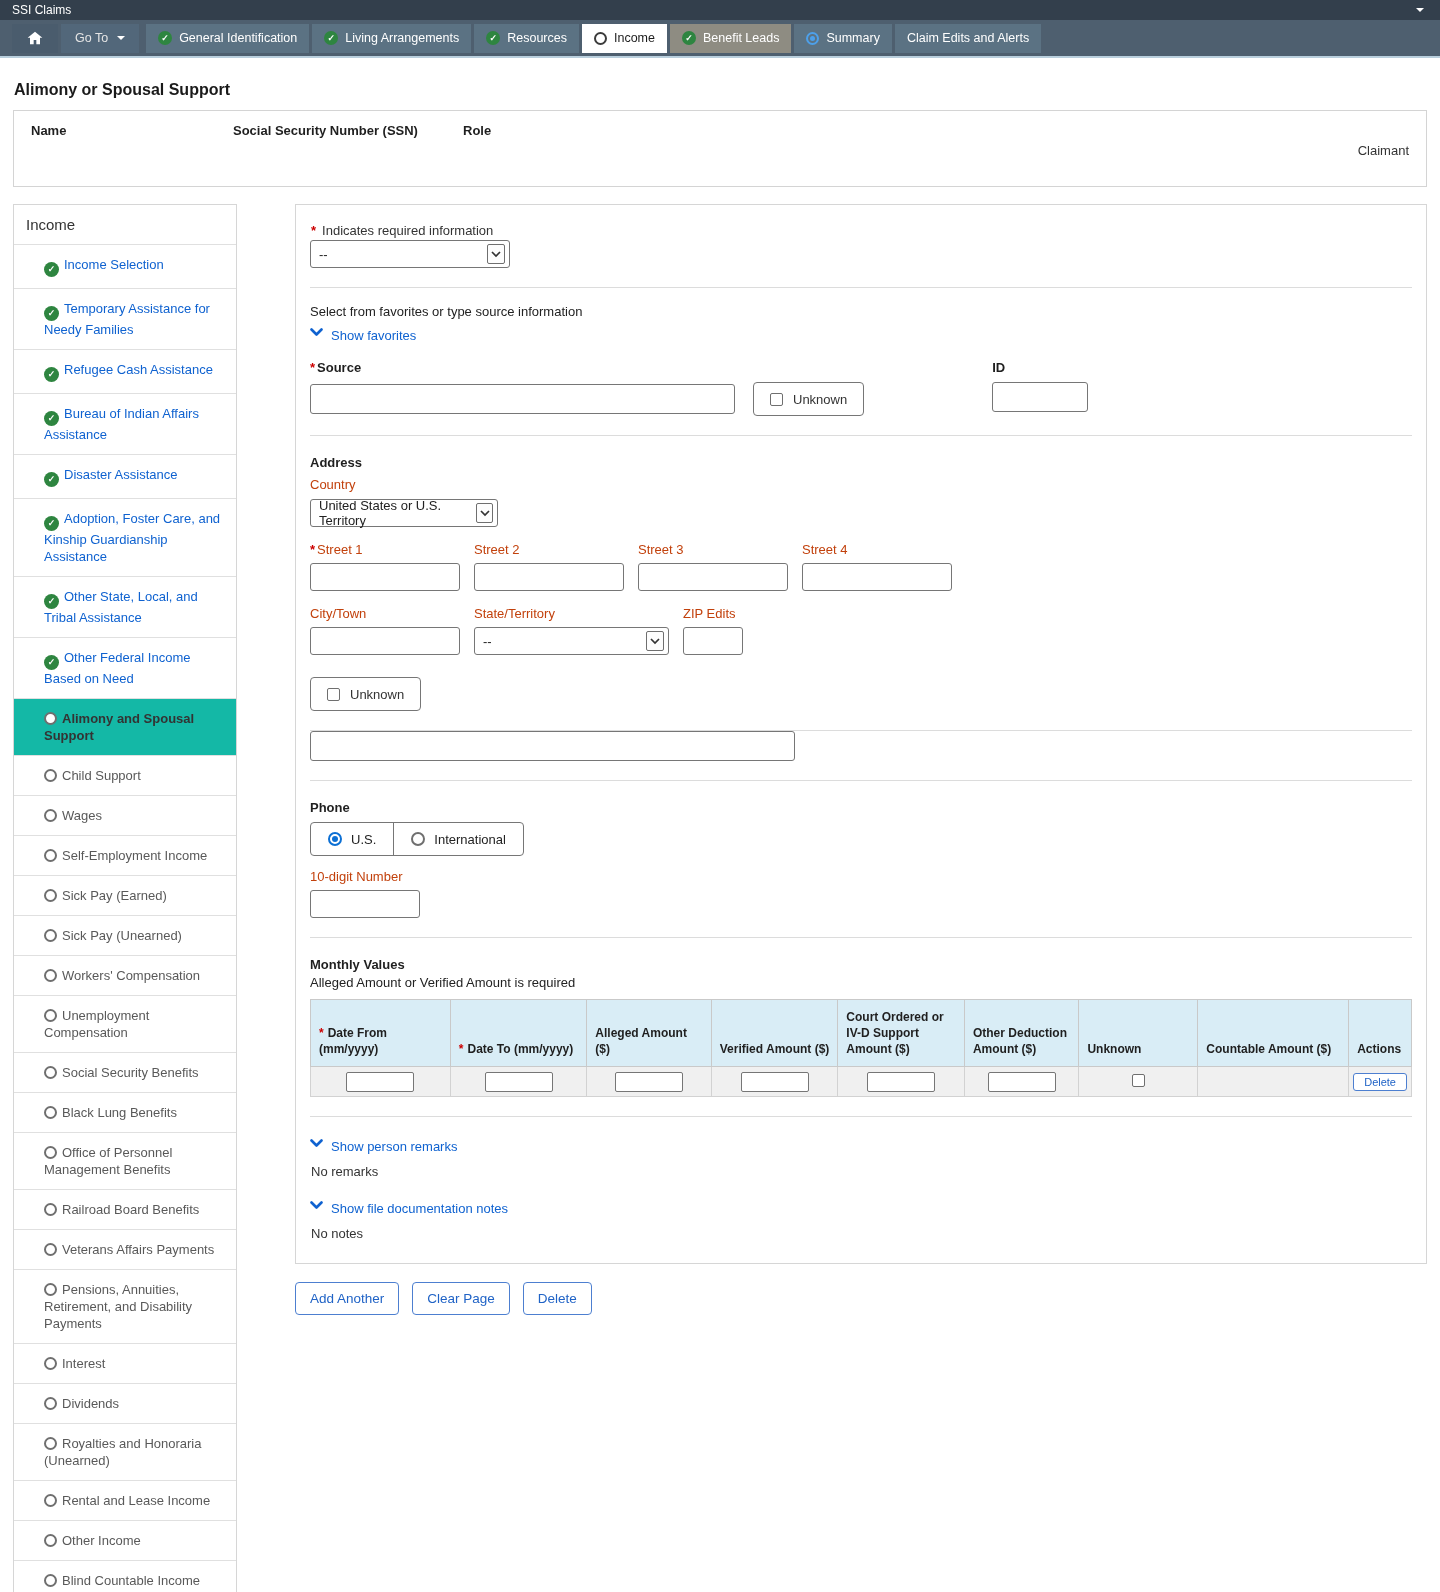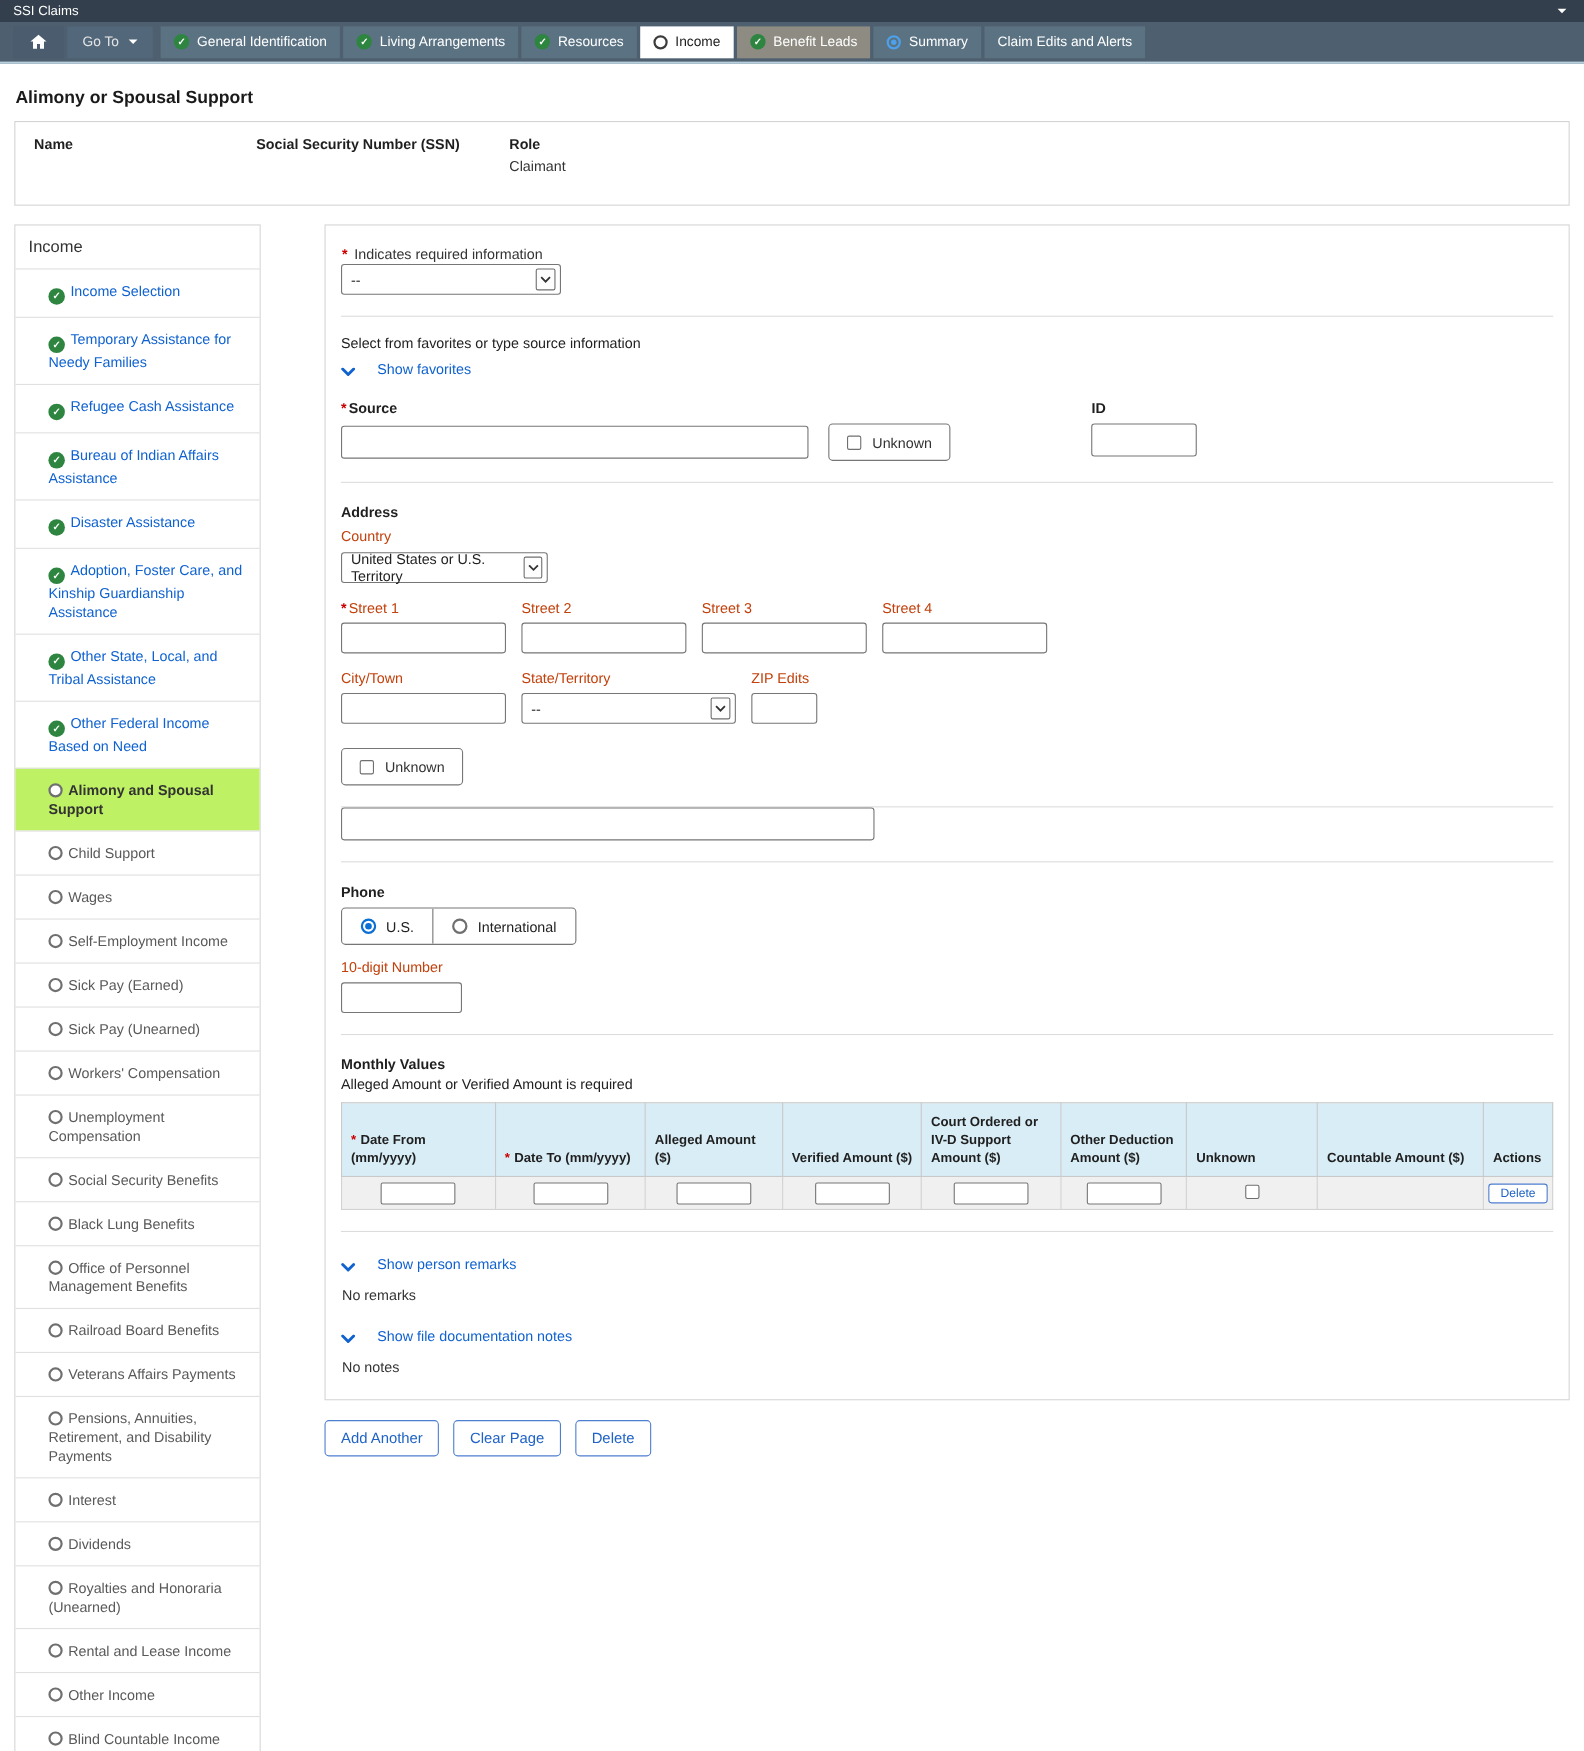--- a/index.html
+++ b/index.html
@@ -37,44 +37,44 @@
   .check-circle-icon::before { content: "✓"; }
   .radio-circle-icon { width: 13px; height: 13px; border-radius: 50%; border: 2px solid #fff; flex: none; display: inline-block; }
   .tab-active .radio-circle-icon { border-color: #3b3b3b; }
   .radio-selected-blue-icon { position: relative; width: 13px; height: 13px; border-radius: 50%; border: 2px solid #4da0ea; flex: none; display: inline-block; }
   .radio-selected-blue-icon::after { content: ""; position: absolute; inset: 2px; border-radius: 50%; background: #4da0ea; }
   
   .page { padding: 0 13px; }
   .page-title { font-size: 16px; font-weight: 700; color: #1a1a1a; margin: 23px 0 11px 1px; }
   .person-box { border: 1px solid #d4d4d4; padding: 12px 17px 27px; display: flex; }
   .pf-label { font-weight: 700; color: #1f1f1f; }
-  .pf-value { margin-top: 5px; min-height: 16px; color: #333; }
+  .pf-value { margin-top: 5px; min-height: 16px; color: #333; text-align: right; }
   .pf-name { width: 202px; } .pf-ssn { width: 230px; } .pf-role { flex: 1; }
   .content { display: flex; align-items: flex-start; margin-top: 17px; }
   .left-col { width: 224px; flex: none; }
   .right-col { flex: 1; margin-left: 58px; }
   
   .sidebar { border: 1px solid #d6d6d6; }
   .sb-header { font-size: 15px; color: #333; padding: 11px 12px; }
   .sb-list { list-style: none; margin: 0; padding: 0; }
   .sb-item { border-top: 1px solid #e0e0e0; padding: 11px 8px 11px 30px; line-height: 17px; color: #595959; cursor: pointer; }
   .sb-item .sicon { margin-right: 5px; vertical-align: -2px; }
   .sb-item .radio-circle-icon { border-color: #6f6f6f; background: #fff; }
   .sb-item .check-circle-icon { width: 15px; height: 15px; vertical-align: -3px; }
   .sb-item.done { color: #0f62d0; }
-  .sb-item.current { background: #bef264; color: #333; font-weight: 700; }
+  .sb-item.current { background: #14b8a6; color: #333; font-weight: 700; }
   
   .panel { border: 1px solid #d6d6d6; padding: 15px 14px 22px; }
   .required-note { color: #333; margin: 3px 0 2px 1px; }
   .required-note::before, .req-label::before { content: "*"; color: #cc0000; font-weight: 700; margin-right: 6px; position: relative; top: 0px; }
   .req-label::before { margin-right: 2px; }
   .label-bold { font-weight: 700; color: #1f1f1f; margin: 19px 0 7px; }
   .label-gray { color: #c2410c; margin: 15px 0 6px; }
   .hr { border: 0; border-top: 1px solid #dcdcdc; margin: 19px 0 0; }
-  .link { color: #0f62d0; display: inline-flex; align-items: flex-end; gap: 20px; cursor: pointer; }
+  .link { color: #0f62d0; display: inline-flex; align-items: flex-start; gap: 8px; cursor: pointer; }
   .link svg { flex: none; }
   .text-input { height: 28px; border: 1px solid #767676; border-radius: 3px; background: #fff; padding: 0 6px; font: inherit; }
   .select {
     height: 28px; border: 1px solid #767676; border-radius: 3px; background: #fff; cursor: pointer;
     display: inline-flex; align-items: center; justify-content: space-between; padding: 0 4px 0 8px;
   }
   .chev-box { width: 18px; height: 20px; border: 1px solid #6f6f6f; border-radius: 2px; background: #fdfdfd; display: flex; align-items: center; justify-content: center; }
   .check-btn { display: inline-flex; align-items: center; gap: 10px; border: 1px solid #767676; border-radius: 4px; height: 34px; padding: 0 16px; background: #fff; cursor: pointer; color: #333; }
   .checkbox { width: 13px; height: 13px; border: 1px solid #6f6f6f; border-radius: 2px; background: #fff; display: inline-block; cursor: pointer; }
   .row { display: flex; align-items: center; }

